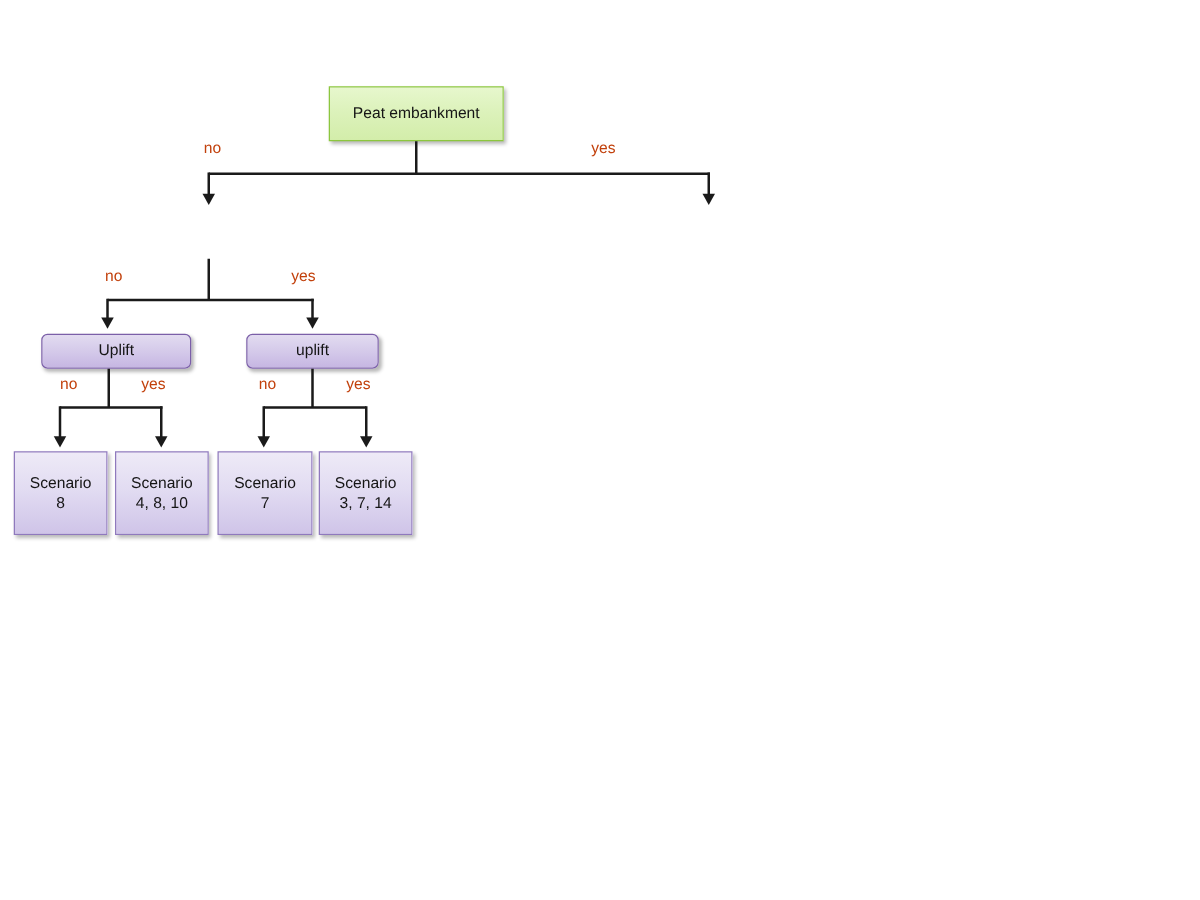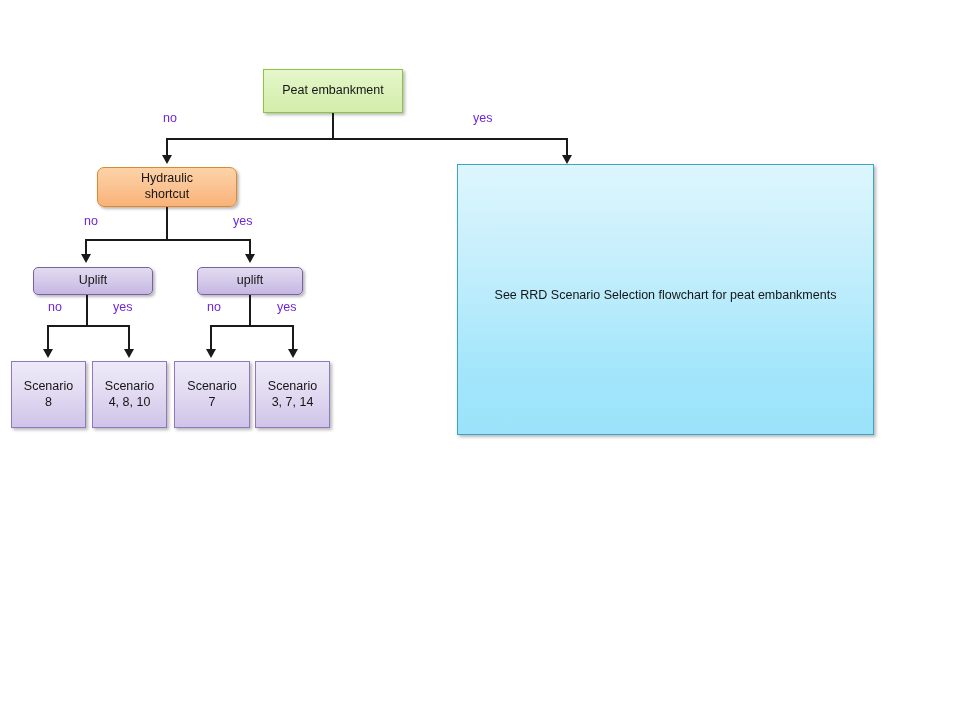--- a/index.html
+++ b/index.html
@@ -89,21 +89,21 @@
     height: 0;
     border-left: 5px solid transparent;
     border-right: 5px solid transparent;
     border-top: 9px solid #1a1a1a;
   }
 
   
   .branch-label {
     position: absolute;
     font-size: 12.5px;
-    color: #6d28d9;
+    color: #c2410c;
     white-space: nowrap;
   }
 </style>
 </head>
 <body>
 
 <div id="canvas">
 
   <div class="node node-green" style="left:263px; top:69px; width:140px; height:44px;">
     <span>Peat embankment</span>
@@ -115,24 +115,20 @@
 
   <div class="line-v" style="left:166px; top:138px; height:20px;"></div>
   <div class="arrow" style="left:162px; top:155px;"></div>
 
   <div class="line-v" style="left:566px; top:138px; height:20px;"></div>
   <div class="arrow" style="left:562px; top:155px;"></div>
 
   <div class="branch-label" style="left:163px; top:111px;">no</div>
   <div class="branch-label" style="left:473px; top:111px;">yes</div>
 
-  <div class="node node-orange" style="left:97px; top:167px; width:140px; height:40px; flex-direction:column;">
-    <span>Hydraulic</span>
-    <span>shortcut</span>
-  </div>
 
   <div class="line-v" style="left:166px; top:207px; height:33px;"></div>
   <div class="line-h" style="left:86px; top:239px; width:165px;"></div>
   <div class="line-v" style="left:85px; top:239px; height:18px;"></div>
   <div class="arrow" style="left:81px; top:254px;"></div>
   <div class="line-v" style="left:249px; top:239px; height:18px;"></div>
   <div class="arrow" style="left:245px; top:254px;"></div>
 
   <div class="branch-label" style="left:84px; top:214px;">no</div>
   <div class="branch-label" style="left:233px; top:214px;">yes</div>
@@ -178,17 +174,14 @@
   <div class="node node-purple" style="left:174px; top:361px; width:76px; height:67px; flex-direction:column;">
     <span>Scenario</span>
     <span>7</span>
   </div>
 
   <div class="node node-purple" style="left:255px; top:361px; width:75px; height:67px; flex-direction:column;">
     <span>Scenario</span>
     <span>3, 7, 14</span>
   </div>
 
-  <div class="node node-cyan" style="left:457px; top:164px; width:417px; height:271px;">
-    <span class="panel-text">See RRD Scenario Selection flowchart for peat embankments</span>
-  </div>
 
 </div>
 
 </body></html>

